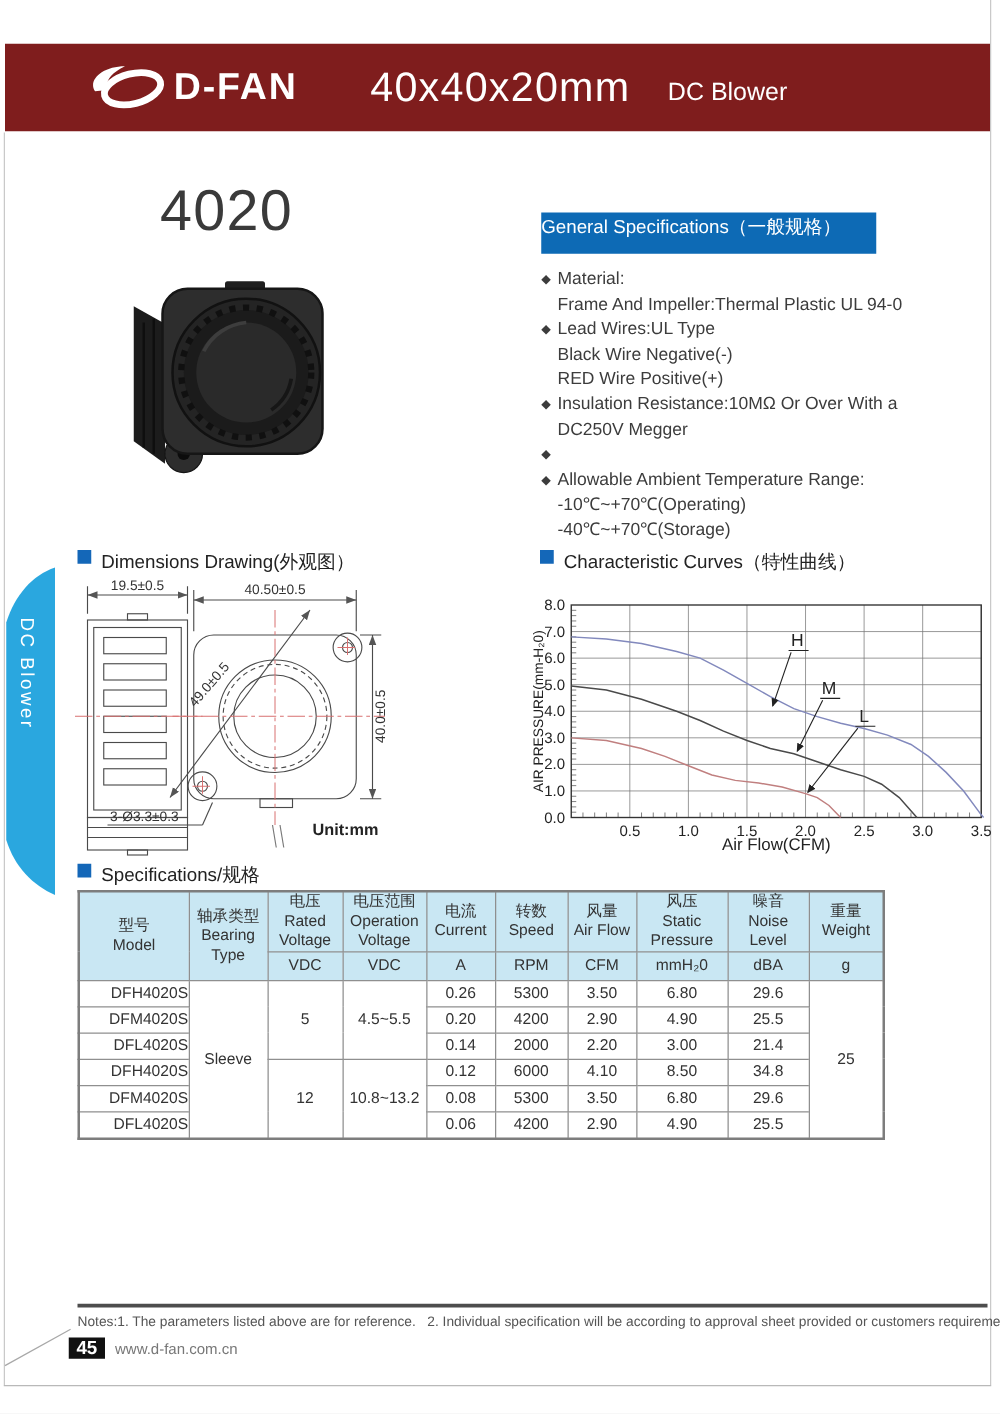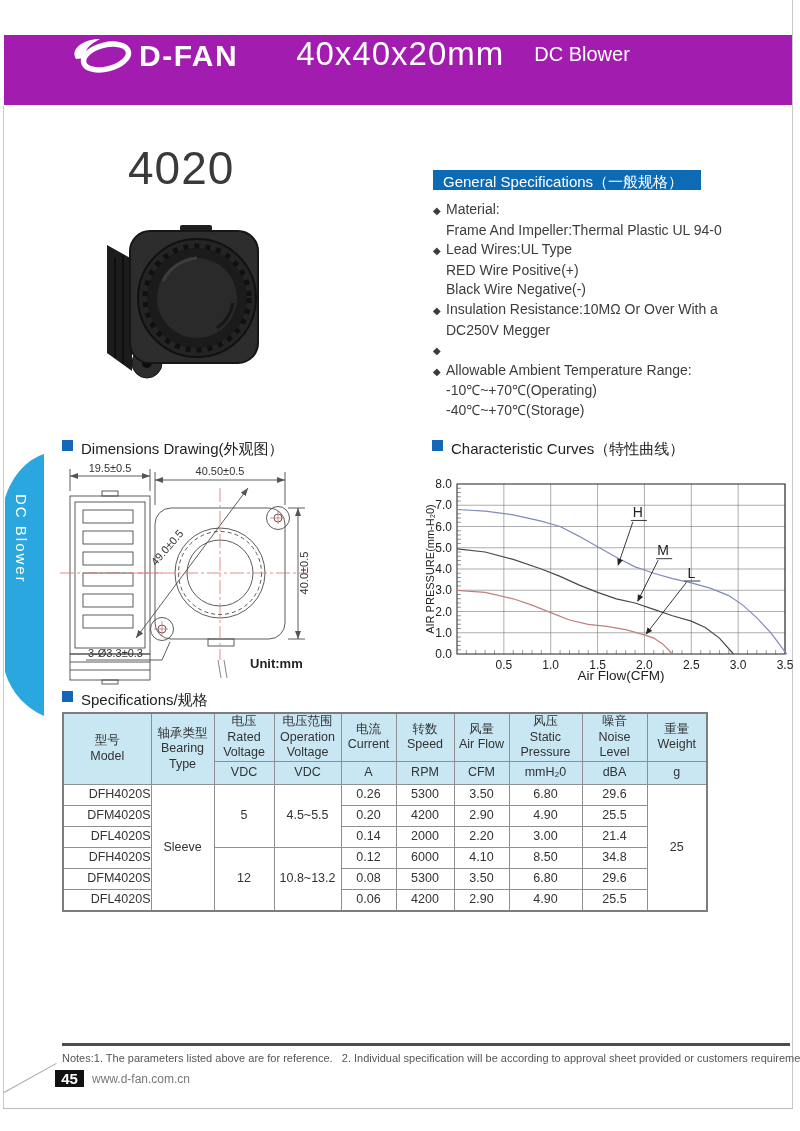--- a/index.html
+++ b/index.html
@@ -8,39 +8,39 @@
   svg text{font-family:"Liberation Sans",sans-serif;}
 
   
   .edge-right{position:absolute;left:792px;top:0;height:1108px;width:1px;background:#c9c9c9;}
   .edge-left{position:absolute;left:3px;top:106px;height:1002px;width:1px;background:#c9c9c9;}
   .edge-bottom{position:absolute;left:3px;top:1108px;width:790px;height:1px;background:#b9b9b9;}
   .corner-line{position:absolute;left:4px;top:1092px;width:60px;height:1px;background:#a8a8a8;
                transform:rotate(-29deg);transform-origin:left center;}
 
   
-  .topbar{position:absolute;left:4px;right:8px;top:35px;height:70px;background:#a21caf;
-          display:flex;align-items:flex-start;}
+  .topbar{position:absolute;left:4px;right:8px;top:35px;height:70px;background:#7f1d1d;
+          display:flex;align-items:center;}
   .logo{display:flex;align-items:center;margin-left:68px;}
   .brand{color:#fff;font-size:30px;font-weight:bold;letter-spacing:1.5px;margin-left:5px;}
   .size-title{color:#fff;font-size:33px;margin-left:58px;letter-spacing:1px;}
   .subtitle{color:#fff;font-size:20px;margin-left:30px;margin-top:8px;}
 
   
   .side-tab{position:absolute;left:0;top:450px;}
   .side-tab-label{position:absolute;left:13px;top:494px;writing-mode:vertical-rl;
                   color:#fff;font-size:15px;letter-spacing:2px;}
 
   .model-heading{position:absolute;left:128px;top:141px;font-size:46px;color:#3a3a3a;letter-spacing:1px;}
   .photo{position:absolute;left:85px;top:203px;}
 
   
   .gs{position:absolute;left:433px;top:170px;width:330px;}
-  .gs-title{width:268px;height:20px;background:#0d6ab5;color:#fff;font-size:15px;
-            line-height:23px;padding-left:10px;box-sizing:border-box;}
+  .gs-title{width:268px;height:33px;background:#0d6ab5;color:#fff;font-size:15px;
+            line-height:23px;box-sizing:border-box;}
   .gs-items{margin-top:10px;font-size:14px;color:#3c3c3c;}
   .gs-line{display:flex;line-height:19.6px;}
   .gs-bullet{width:13px;font-size:10px;flex:none;padding-top:1px;}
 
   .section-title{position:absolute;display:flex;align-items:flex-start;font-size:15px;color:#222;}
   .sq{width:11px;height:11px;background:#1467b8;margin-right:8px;flex:none;}
   #dims-title{left:62px;top:440px;}
   #curves-title{left:432px;top:440px;}
   #spec-title{left:62px;top:691px;}
 
@@ -126,25 +126,25 @@
         <div class="gs-line">
           <span class="gs-bullet"></span>
           <span>Frame And Impeller:Thermal Plastic UL 94-0</span>
         </div>
         <div class="gs-line">
           <span class="gs-bullet">◆</span>
           <span>Lead Wires:UL Type</span>
         </div>
         <div class="gs-line">
           <span class="gs-bullet"></span>
+          <span>Black Wire Negative(-)</span>
+        </div>
+        <div class="gs-line">
+          <span class="gs-bullet"></span>
           <span>RED Wire Positive(+)</span>
-        </div>
-        <div class="gs-line">
-          <span class="gs-bullet"></span>
-          <span>Black Wire Negative(-)</span>
         </div>
         <div class="gs-line">
           <span class="gs-bullet">◆</span>
           <span>Insulation Resistance:10MΩ Or Over With a</span>
         </div>
         <div class="gs-line">
           <span class="gs-bullet"></span>
           <span>DC250V Megger</span>
         </div>
         <div class="gs-line">

